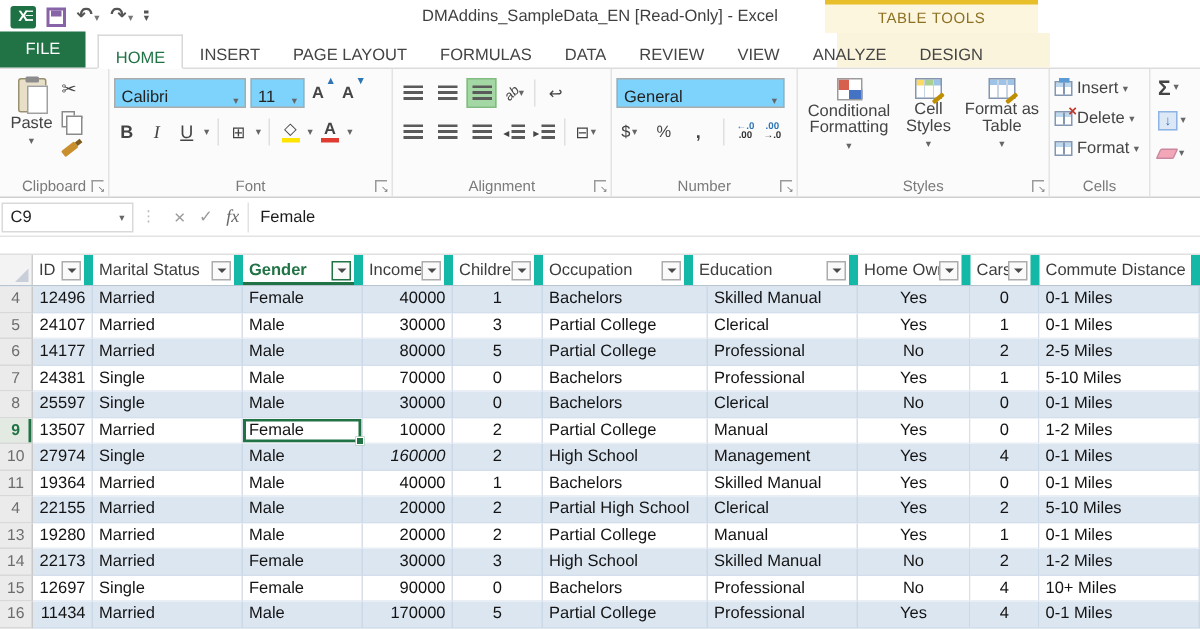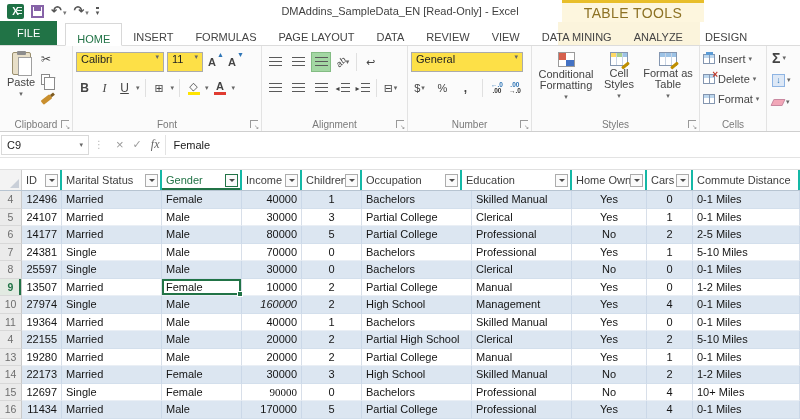--- a/index.html
+++ b/index.html
@@ -14,22 +14,22 @@
 .qat{display:flex;align-items:center;gap:7px;padding-left:7px;height:100%}
 .xlicon{width:17px;height:15px;background:#1E7145;border-radius:2px;color:#fff;font-weight:bold;font-size:10px;display:flex;align-items:center;justify-content:center;position:relative}
 .xlicon i{position:absolute;right:2px;top:3px;width:5px;height:9px;background:
   repeating-linear-gradient(#fff 0 1px,transparent 1px 3px);opacity:.9}
 .saveicon{width:13px;height:13px;border:2px solid #8763A8;position:relative;background:#fff}
 .saveicon i{position:absolute;left:1px;top:0;width:7px;height:4px;background:#8763A8}
 .qbtn{display:flex;align-items:baseline;color:#555;font-size:13px;line-height:13px;cursor:default}
 .qbtn .dd{font-size:7px;color:#777;margin-left:1px}
 .cqbar{display:inline-block;text-align:center;font-size:7px;color:#555;border-top:2px solid #555;padding-top:1px;line-height:5px}
 .title{position:absolute;left:50%;transform:translateX(-50%);color:#3f3f3f;font-size:11px;white-space:nowrap}
-.tabletools{position:absolute;right:96px;top:0;width:142px;height:22px;background:var(--contextual-bg);
-  border-top:3px solid var(--contextual-gold);color:#8D7224;font-size:14px;letter-spacing:.4px;
+.tabletools{position:absolute;right:108px;top:0;width:142px;height:22px;background:var(--contextual-bg);
+  border-top:3px solid var(--contextual-gold);color:#8D7224;font-size:10px;letter-spacing:.4px;
   display:flex;align-items:center;justify-content:center}
 
 
 .tabrow{height:24px;background:#fff;display:flex;align-items:flex-end;border-bottom:1px solid #DCDCDC;position:relative}
 .tabrow::before{content:"";position:absolute;right:100px;width:142px;top:0;bottom:0;background:#FBF4DC}
 .tab{position:relative;height:23px;line-height:23px;padding:4px 11px;color:#444;font-size:11px;white-space:nowrap;cursor:default}
 .tab.file{background:var(--accent-green);color:#fff;padding:0 17px;margin-right:8px;height:24px;line-height:24px}
 .tab.active{background:#fff;color:var(--accent-green);border:1px solid #D8D8D8;border-bottom:1px solid #fff;margin-bottom:-1px}
 .tab.contextual{color:#444}
 
@@ -49,21 +49,21 @@
 .pasteicon{width:19px;height:23px;border:1px solid #9A8F6E;background:#E8DFC8;border-radius:2px;position:relative}
 .pasteicon::before{content:"";position:absolute;left:4px;top:-2px;width:9px;height:4px;background:#8C8C8C;border-radius:1px}
 .pasteicon::after{content:"";position:absolute;left:5px;top:4px;width:12px;height:17px;background:#fff;border:1px solid #A0A0A0}
 .cutglyph{font-size:12px;color:#444;line-height:12px}
 .copyicon{width:9px;height:11px;border:1px solid #8A8A8A;background:#fff;position:relative}
 .copyicon::after{content:"";position:absolute;left:2px;top:2px;width:9px;height:11px;border:1px solid #8A8A8A;background:#fff}
 .brushicon{width:11px;height:5px;background:#C98F2E;border-radius:1px;transform:rotate(-38deg);position:relative}
 .brushicon::after{content:"";position:absolute;right:-4px;top:1px;width:4px;height:3px;background:#7E5A1E}
 
 
-.combo{display:flex;align-items:flex-start;justify-content:space-between;background:#fde047;border:1px solid #ABABAB;height:20px;padding:0 4px;color:#222;cursor:default}
+.combo{display:flex;align-items:flex-end;justify-content:space-between;background:#7dd3fc;border:1px solid #ABABAB;height:20px;padding:0 4px;color:#222;cursor:default}
 .fbtn{min-width:17px;height:19px;display:flex;align-items:center;justify-content:center;color:#444;cursor:default}
 .b{font-weight:bold;font-size:12px}.i{font-style:italic;font-family:"Liberation Serif",serif;font-size:12px}.u{text-decoration:underline;font-size:12px}
 .colbar{display:flex;flex-direction:column;align-items:center;line-height:10px}
 .colbar .bar{width:12px;height:3px;margin-top:1px}
 .afont{font-weight:bold;font-size:11px;position:relative;padding-right:5px}
 .afont sup{position:absolute;right:-1px;top:-2px;font-size:7px;color:#2E75B6}
 .vdiv{width:1px;height:18px;background:#E0E0E0;margin:0 2px}
 
 
 .al{width:13px;height:10px;background:repeating-linear-gradient(#5A5A5A 0 1.5px,transparent 1.5px 4px)}
@@ -112,26 +112,26 @@
 .fx{font-family:"Liberation Serif",serif;font-style:italic;color:#666;font-size:12px}
 .fclose{color:#9B9B9B;font-size:13px}.fcheck{color:#9B9B9B;font-size:11px}
 .fvalue{flex:1;padding-left:7px;color:#1a1a1a}
 
 
 .gridgap{height:12px;background:#fff;border-bottom:1px solid #E0E0E0}
 .sheet{background:#fff}
 .headrow{display:flex;height:21px;background:#fff;border-bottom:1px solid #B7C4D1}
 .corner{width:22px;flex:none;background:#F3F3F3;border-right:1px solid #CDCDCD;position:relative}
 .corner::after{content:"";position:absolute;right:2px;bottom:2px;border-style:solid;border-width:0 0 9px 9px;border-color:transparent transparent #C9CFD8 transparent}
-.hcell{position:relative;display:flex;align-items:center;padding:0 2px 0 4px;border-right:2px solid #14b8a6;font-size:11px;color:#3D3D3D;flex:none}
+.hcell{position:relative;display:flex;align-items:center;padding:0 2px 0 4px;border-right:6px solid #14b8a6;font-size:11px;color:#3D3D3D;flex:none}
 .hlab{flex:1;white-space:nowrap;overflow:hidden}
 .filter{width:13px;height:13px;flex:none;border:1px solid #ACACAC;background:#FAFAFA;display:flex;align-items:center;justify-content:center;cursor:default}
 .filter i{width:0;height:0;border:3px solid transparent;border-top-color:#4A4A4A;margin-top:4px}
 .colActive{box-shadow:inset 0 -2px 0 var(--accent-green)}
-.colActive .hlab{color:var(--accent-green);font-weight:normal}
+.colActive .hlab{color:var(--accent-green);font-weight:bold}
 .colActive .filter{border-color:var(--accent-green)}
 .trow{display:flex;height:17.5px}
 .rnum{width:22px;flex:none;background:#EBEBEB;border-right:1px solid #C9C9C9;border-bottom:1px solid #D8D8D8;color:#6D6D6D;font-size:10.5px;display:flex;align-items:center;justify-content:center;cursor:default}
 .rnum.rActive{background:#E2EAE2;color:var(--accent-green);font-weight:bold;box-shadow:inset -2px 0 0 var(--accent-green)}
 .tcell{padding:0 4px;border-right:1px solid #D8DFE9;border-bottom:1px solid #EAEFF5;font-size:11px;color:#141414;display:flex;align-items:center;white-space:nowrap;overflow:hidden;background:#fff;flex:none;cursor:default}
 .trow.band .tcell{background:var(--band-blue);border-right-color:#CBD8E8;border-bottom-color:#D3DFEC}
 .a-right{justify-content:flex-end}.a-center{justify-content:center}
 .tcell.sel{box-shadow:inset 0 0 0 2px var(--accent-green);background:#fff!important;position:relative;z-index:2;overflow:visible}
 .tcell.sel::after{content:"";position:absolute;right:-2px;bottom:-2px;width:4px;height:4px;background:var(--accent-green);border:1px solid #fff}
 </style>
@@ -157,26 +157,25 @@
       </span>
   </div>
   <div class="title">DMAddins_SampleData_EN  [Read-Only] - Excel</div>
   <div class="tabletools">TABLE TOOLS</div>
 </div>
 
 <div class="tabrow">
     <div class="tab file">FILE</div>
     <div class="tab active">HOME</div>
     <div class="tab">INSERT</div>
+    <div class="tab">PAGE LAYOUT</div>
     <div class="tab">FORMULAS</div>
-    <div class="tab">PAGE LAYOUT</div>
     <div class="tab">DATA</div>
     <div class="tab">REVIEW</div>
     <div class="tab">VIEW</div>
-    <div class="tab">DATA MINING</div>
     <div class="tab contextual">ANALYZE</div>
     <div class="tab contextual">DESIGN</div>
   </div>
 
 <div class="ribbon">
 
   <div class="group" style="width:73px">
     <div style="display:flex">
       <div class="bigbtn" style="width:36px">
         <span class="pasteicon"></span>
@@ -593,21 +592,21 @@
         <div class="tcell a-left" style="width: 100px;">Skilled Manual</div>
         <div class="tcell a-center" style="width: 75px;">No</div>
         <div class="tcell a-center" style="width: 46px;">2</div>
         <div class="tcell a-left" style="width: 107px; flex: 1 1 auto;">1-2 Miles</div>
       </div>
       <div class="trow">
         <div class="rnum">15</div>
         <div class="tcell a-right" style="width: 40px;">12697</div>
         <div class="tcell a-left" style="width: 100px;">Single</div>
         <div class="tcell a-left" style="width: 80px;">Female</div>
-        <div class="tcell a-right" style="width: 60px; font-family: Liberation Serif, serif;">90000</div>
+        <div class="tcell a-right" style="width: 60px;">90000</div>
         <div class="tcell a-center" style="width: 60px;">0</div>
         <div class="tcell a-left" style="width: 110px;">Bachelors</div>
         <div class="tcell a-left" style="width: 100px;">Professional</div>
         <div class="tcell a-center" style="width: 75px;">No</div>
         <div class="tcell a-center" style="width: 46px;">4</div>
         <div class="tcell a-left" style="width: 107px; flex: 1 1 auto;">10+ Miles</div>
       </div>
       <div class="trow band">
         <div class="rnum">16</div>
         <div class="tcell a-right" style="width: 40px;">11434</div>

